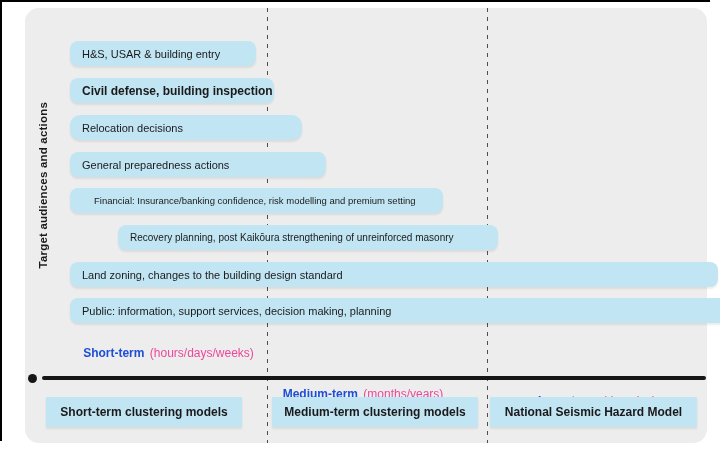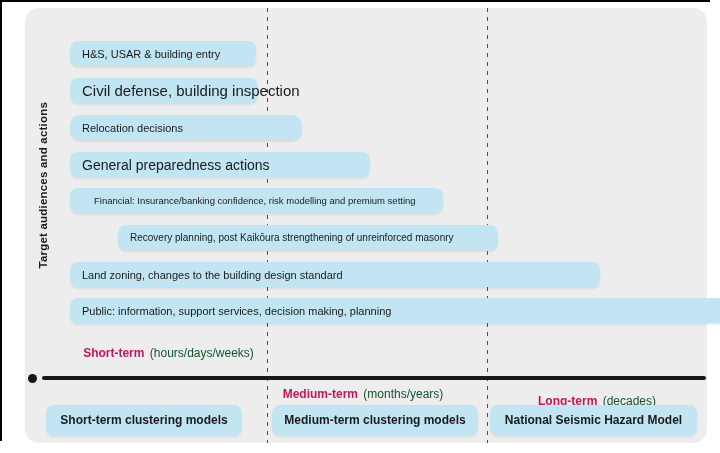--- a/index.html
+++ b/index.html
@@ -43,55 +43,54 @@
   .bar {
     position: absolute; left: 70px; height: 25px;
     background: #c2e5f4;
     border-radius: 8px;
     display: flex; align-items: center;
     padding-left: 12px; box-sizing: border-box;
     box-shadow: 0 2px 2px rgba(0,0,0,0.08);
     white-space: nowrap;
   }
   .bar-1 { top: 41px;  width: 186px; font-size: 11px; }
-  .bar-2 { top: 78px;  width: 188px; font-size: 15px; }
+  .bar-2 { top: 78px;  width: 204px; font-size: 12px; font-weight: bold; }
   .bar-3 { top: 115px; width: 232px; font-size: 11px; border-radius: 10px; }
-  .bar-4 { top: 152px; width: 300px; font-size: 14px; }
+  .bar-4 { top: 152px; width: 256px; font-size: 11px; }
   .bar-5 { top: 188px; width: 373px; font-size: 9.5px; padding-left: 24px; }
   .bar-6 { top: 225px; width: 380px; font-size: 10px; margin-left: 48px; }
-  .bar-7 { top: 262px; width: 530px; font-size: 11px; }
+  .bar-7 { top: 262px; width: 648px; font-size: 11px; }
   .bar-8 { top: 298px; width: 658px; font-size: 11px; }
   .seg-label {
     position: absolute; top: 346px;
     text-align: center; font-size: 12px;
     white-space: nowrap; color: #2a2a2a;
   }
   .seg-1 { left: 70px;  width: 197px; }
   .seg-2 { left: 253px; width: 220px; margin-top: 41px; }
   .seg-3 { left: 487px; width: 220px; margin-top: 48px; }
-  .seg-bold { font-weight: bold; color: #be185d; }
-  .seg-detail { margin-left: 2px; color: #14532d; }
+  .seg-bold { font-weight: bold; color: #1d4ed8; }
+  .seg-detail { margin-left: 2px; color: #ec4899; }
   .timeline-dot {
     position: absolute; left: 28px; top: 374px;
     width: 9px; height: 9px; border-radius: 50%;
     background: #161616;
   }
   .timeline-line {
     position: absolute; left: 42px; top: 376px;
     width: 664px; height: 4px;
     background: #161616; border-radius: 2px;
   }
   .model-box {
     position: absolute; top: 397px; height: 30px;
-    background: #c2e5f4; border-radius: 8px;
+    background: #c2e5f4; border-radius: 0;
     display: flex; align-items: center; justify-content: center;
     font-weight: bold; font-size: 12px;
     box-shadow: 0 2px 2px rgba(0,0,0,0.08);
     white-space: nowrap;
-    margin-top: 8px;
   }
   .model-1 { left: 46px;  width: 196px; }
   .model-2 { left: 272px; width: 206px; }
   .model-3 { left: 490px; width: 207px; }
 </style>
 </head>
 <body>
 
 <div class="frame-top"></div>
 <div class="frame-left"></div>

